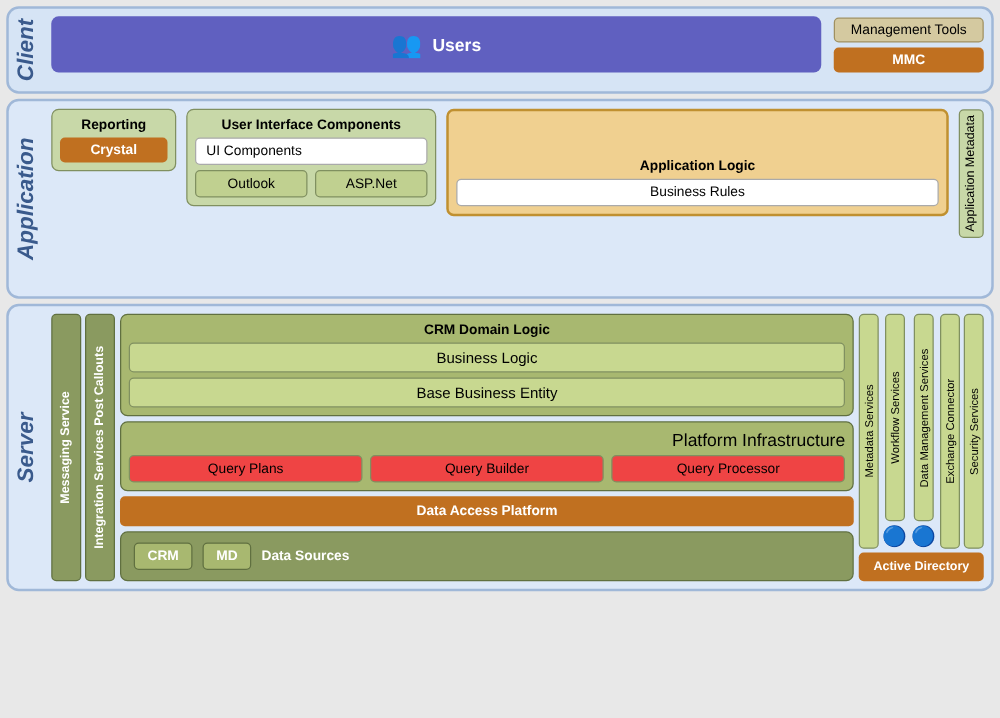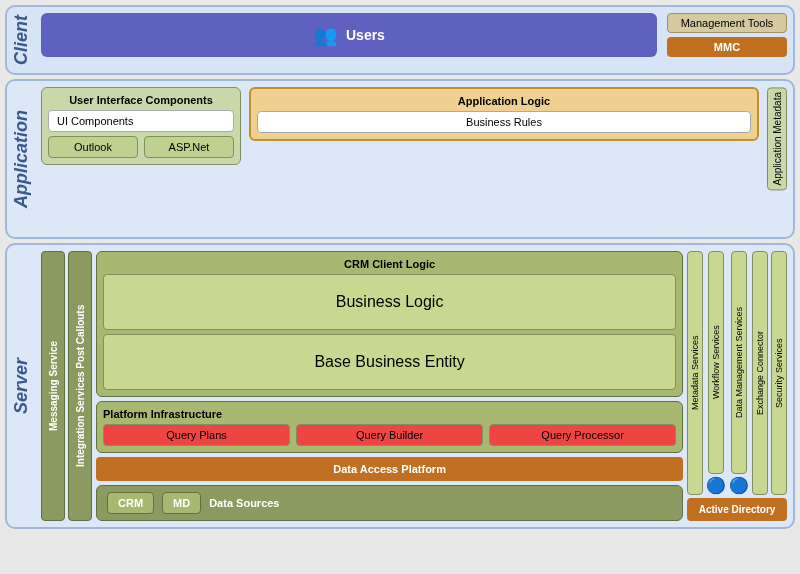--- a/index.html
+++ b/index.html
@@ -196,20 +196,21 @@
       background: #f0d090;
       border: 2px solid #c09030;
       border-radius: 6px;
       padding: 6px;
     }
 
     .app-logic-title {
       font-size: 11px;
       font-weight: bold;
       text-align: center;
+      margin-top: 32px;
     }
 
     .business-rules-box {
       background: white;
       border: 1px solid #aaa;
       border-radius: 4px;
       padding: 4px 8px;
       text-align: center;
       font-size: 11px;
     }
@@ -284,39 +285,39 @@
     .crm-domain-title {
       font-size: 11px;
       font-weight: bold;
       text-align: center;
     }
 
     .crm-inner-box {
       background: #c8d890;
       border: 1px solid #809060;
       border-radius: 4px;
-      padding: 18px 8px;
-      text-align: center;
-      font-size: 16px;
+      padding: 4px 8px;
+      text-align: center;
+      font-size: 12px;
     }
 
     .platform-outer {
       background: #a8b870;
       border: 1px solid #607040;
       border-radius: 6px;
       padding: 6px;
       display: flex;
       flex-direction: column;
       gap: 4px;
     }
 
     .platform-title {
-      font-size: 11px;
-      font-weight: bold;
-      text-align: left;
+      font-size: 14px;
+      font-weight: normal;
+      text-align: right;
     }
 
     .platform-row {
       display: flex;
       flex-direction: row;
       gap: 6px;
     }
 
     .platform-item {
       background: #ef4444;
@@ -408,20 +409,24 @@
         <div class="mmc-box">MMC</div>
       </div>
     </div>
   </div>
 
   <div class="section app-section">
     <div class="section-label">Application</div>
     <div class="section-content">
       <div style="display:flex; flex-direction:row; gap:8px; align-items:flex-start;">
 
+        <div class="reporting-box">
+          <div class="reporting-label">Reporting</div>
+          <div class="crystal-box">Crystal</div>
+        </div>
 
         <div class="ui-components-outer">
           <div class="ui-components-title">User Interface Components</div>
           <div class="ui-components-inner">UI Components</div>
           <div class="ui-row">
             <div class="ui-item">Outlook</div>
             <div class="ui-item">ASP.Net</div>
           </div>
         </div>
 
@@ -441,21 +446,21 @@
       <div style="display:flex; flex-direction:row; gap:4px; height:100%;">
 
         <div style="display:flex; flex-direction:row; gap:3px; align-self:stretch;">
           <div class="messaging-box">Messaging Service</div>
           <div class="integration-box">Integration Services Post Callouts</div>
         </div>
 
         <div style="flex:1; display:flex; flex-direction:column; gap:4px;">
 
           <div class="crm-domain-outer">
-            <div class="crm-domain-title">CRM Client Logic</div>
+            <div class="crm-domain-title">CRM Domain Logic</div>
             <div class="crm-inner-box">Business Logic</div>
             <div class="crm-inner-box">Base Business Entity</div>
           </div>
 
           <div class="platform-outer">
             <div class="platform-title">Platform Infrastructure</div>
             <div class="platform-row">
               <div class="platform-item">Query Plans</div>
               <div class="platform-item">Query Builder</div>
               <div class="platform-item">Query Processor</div>

